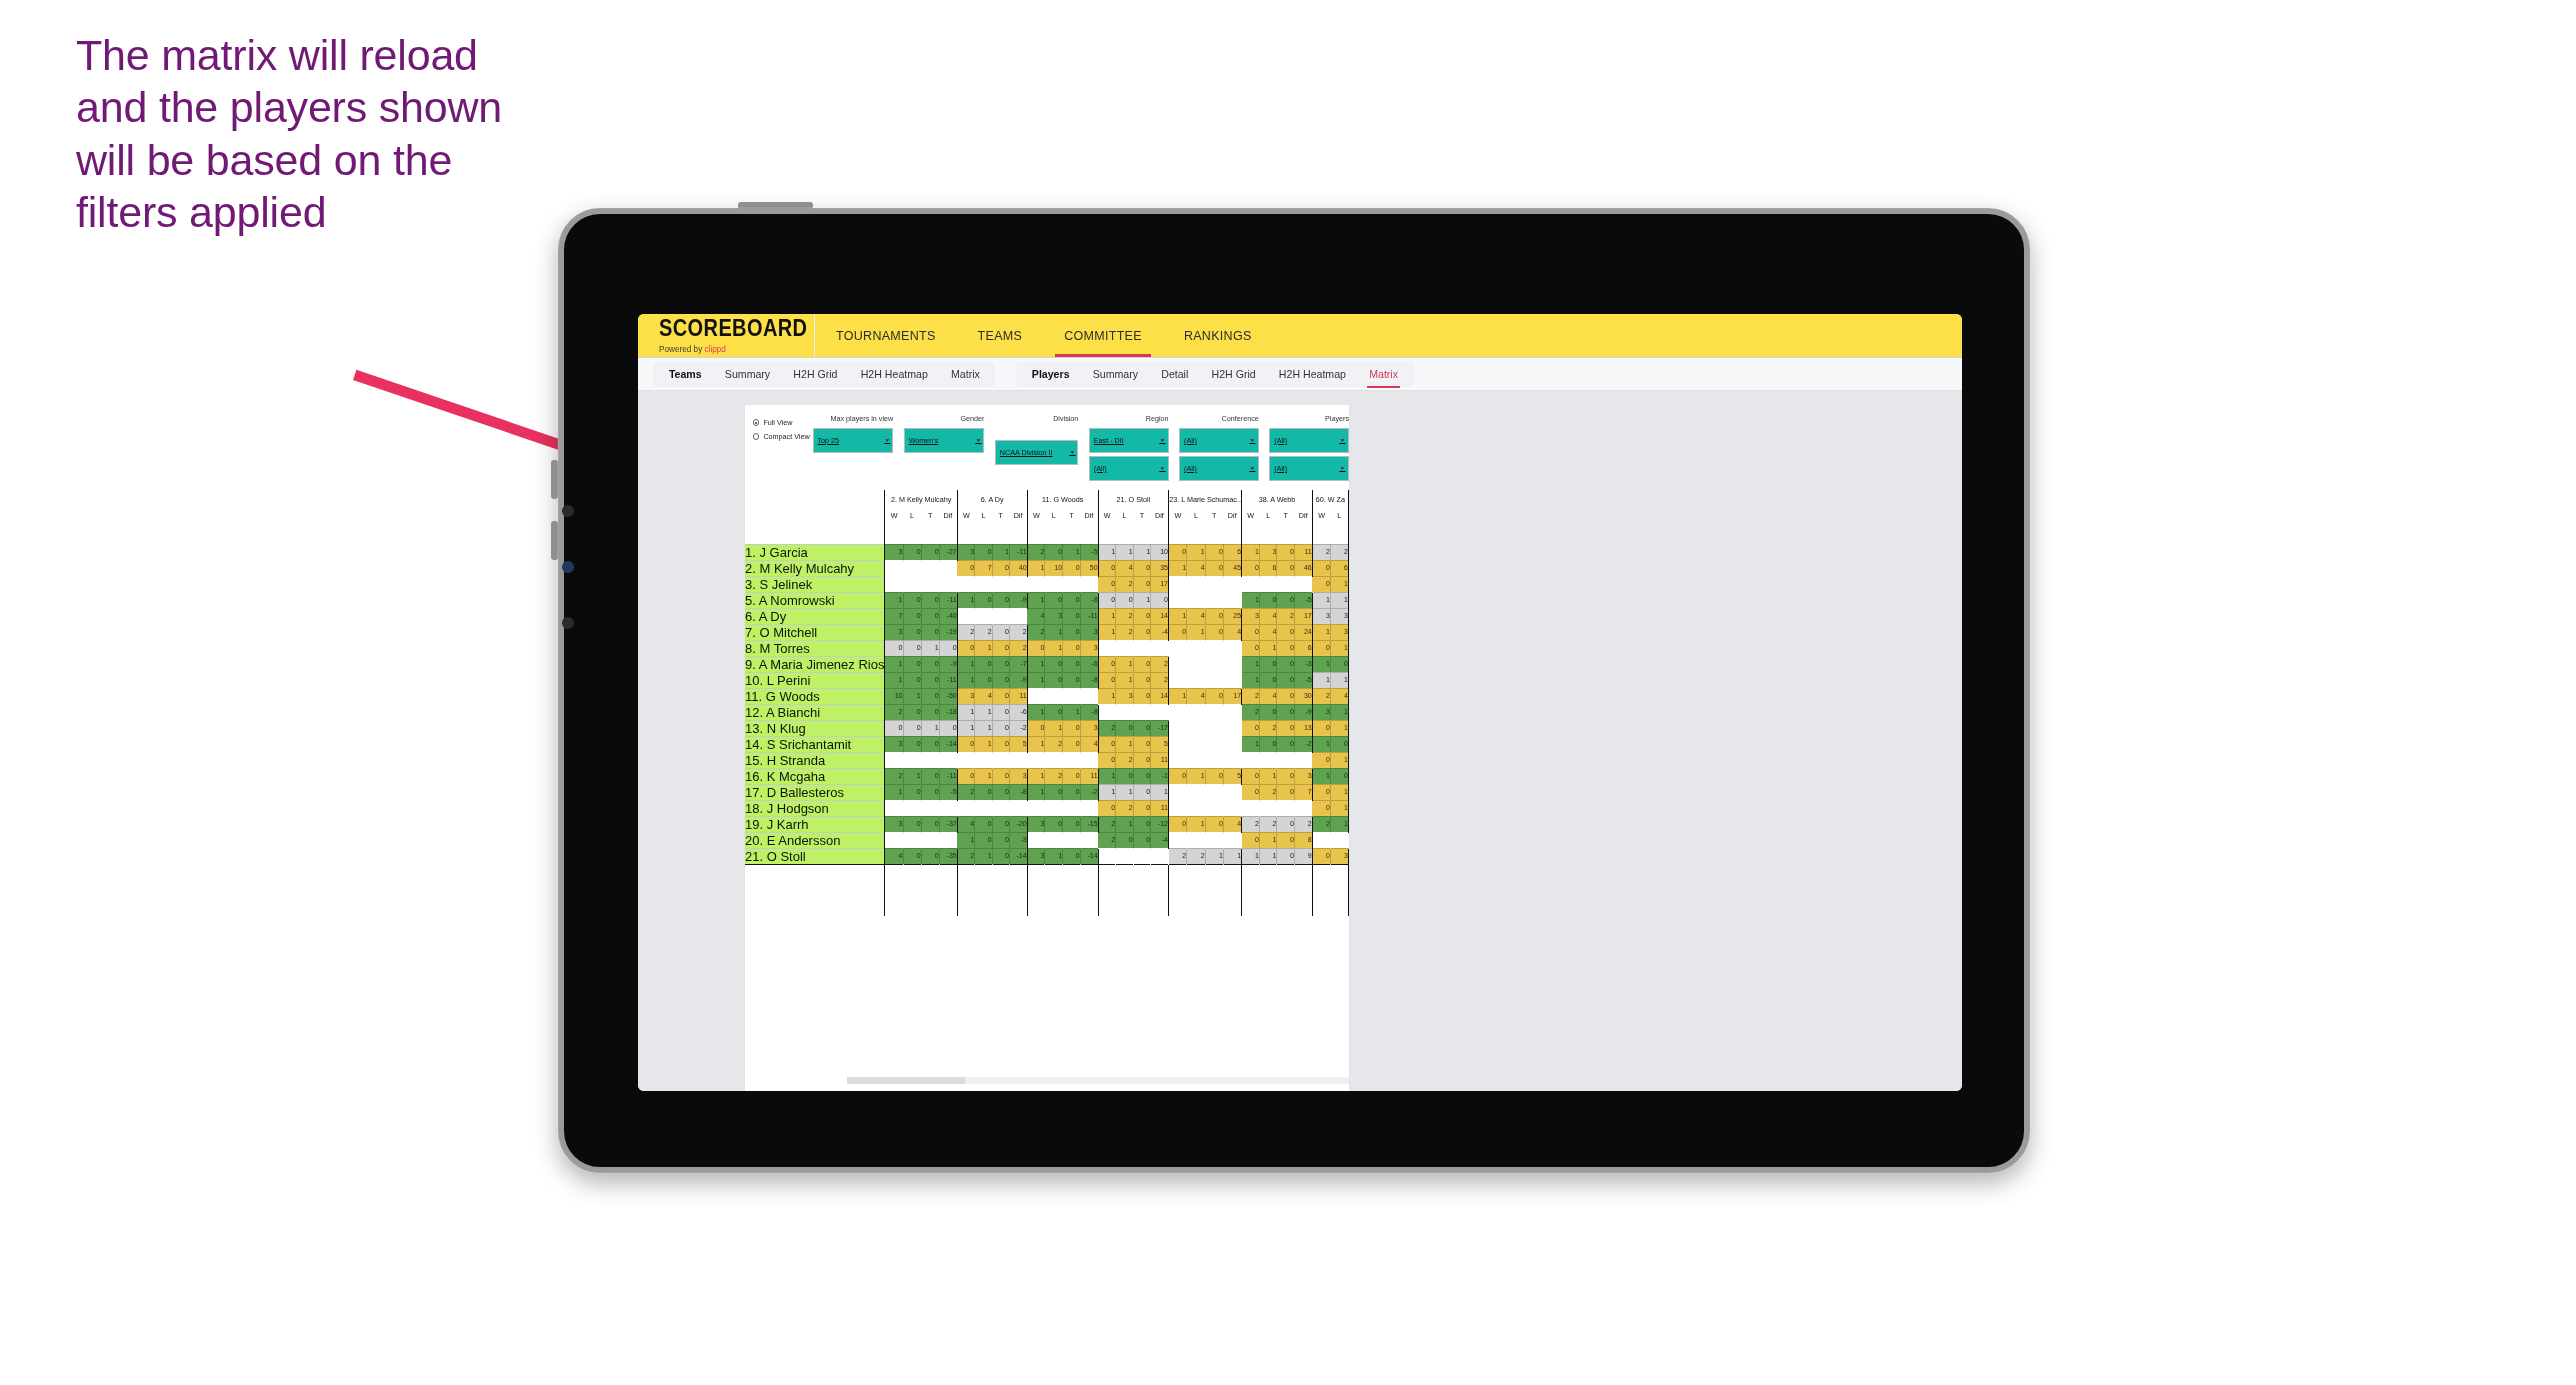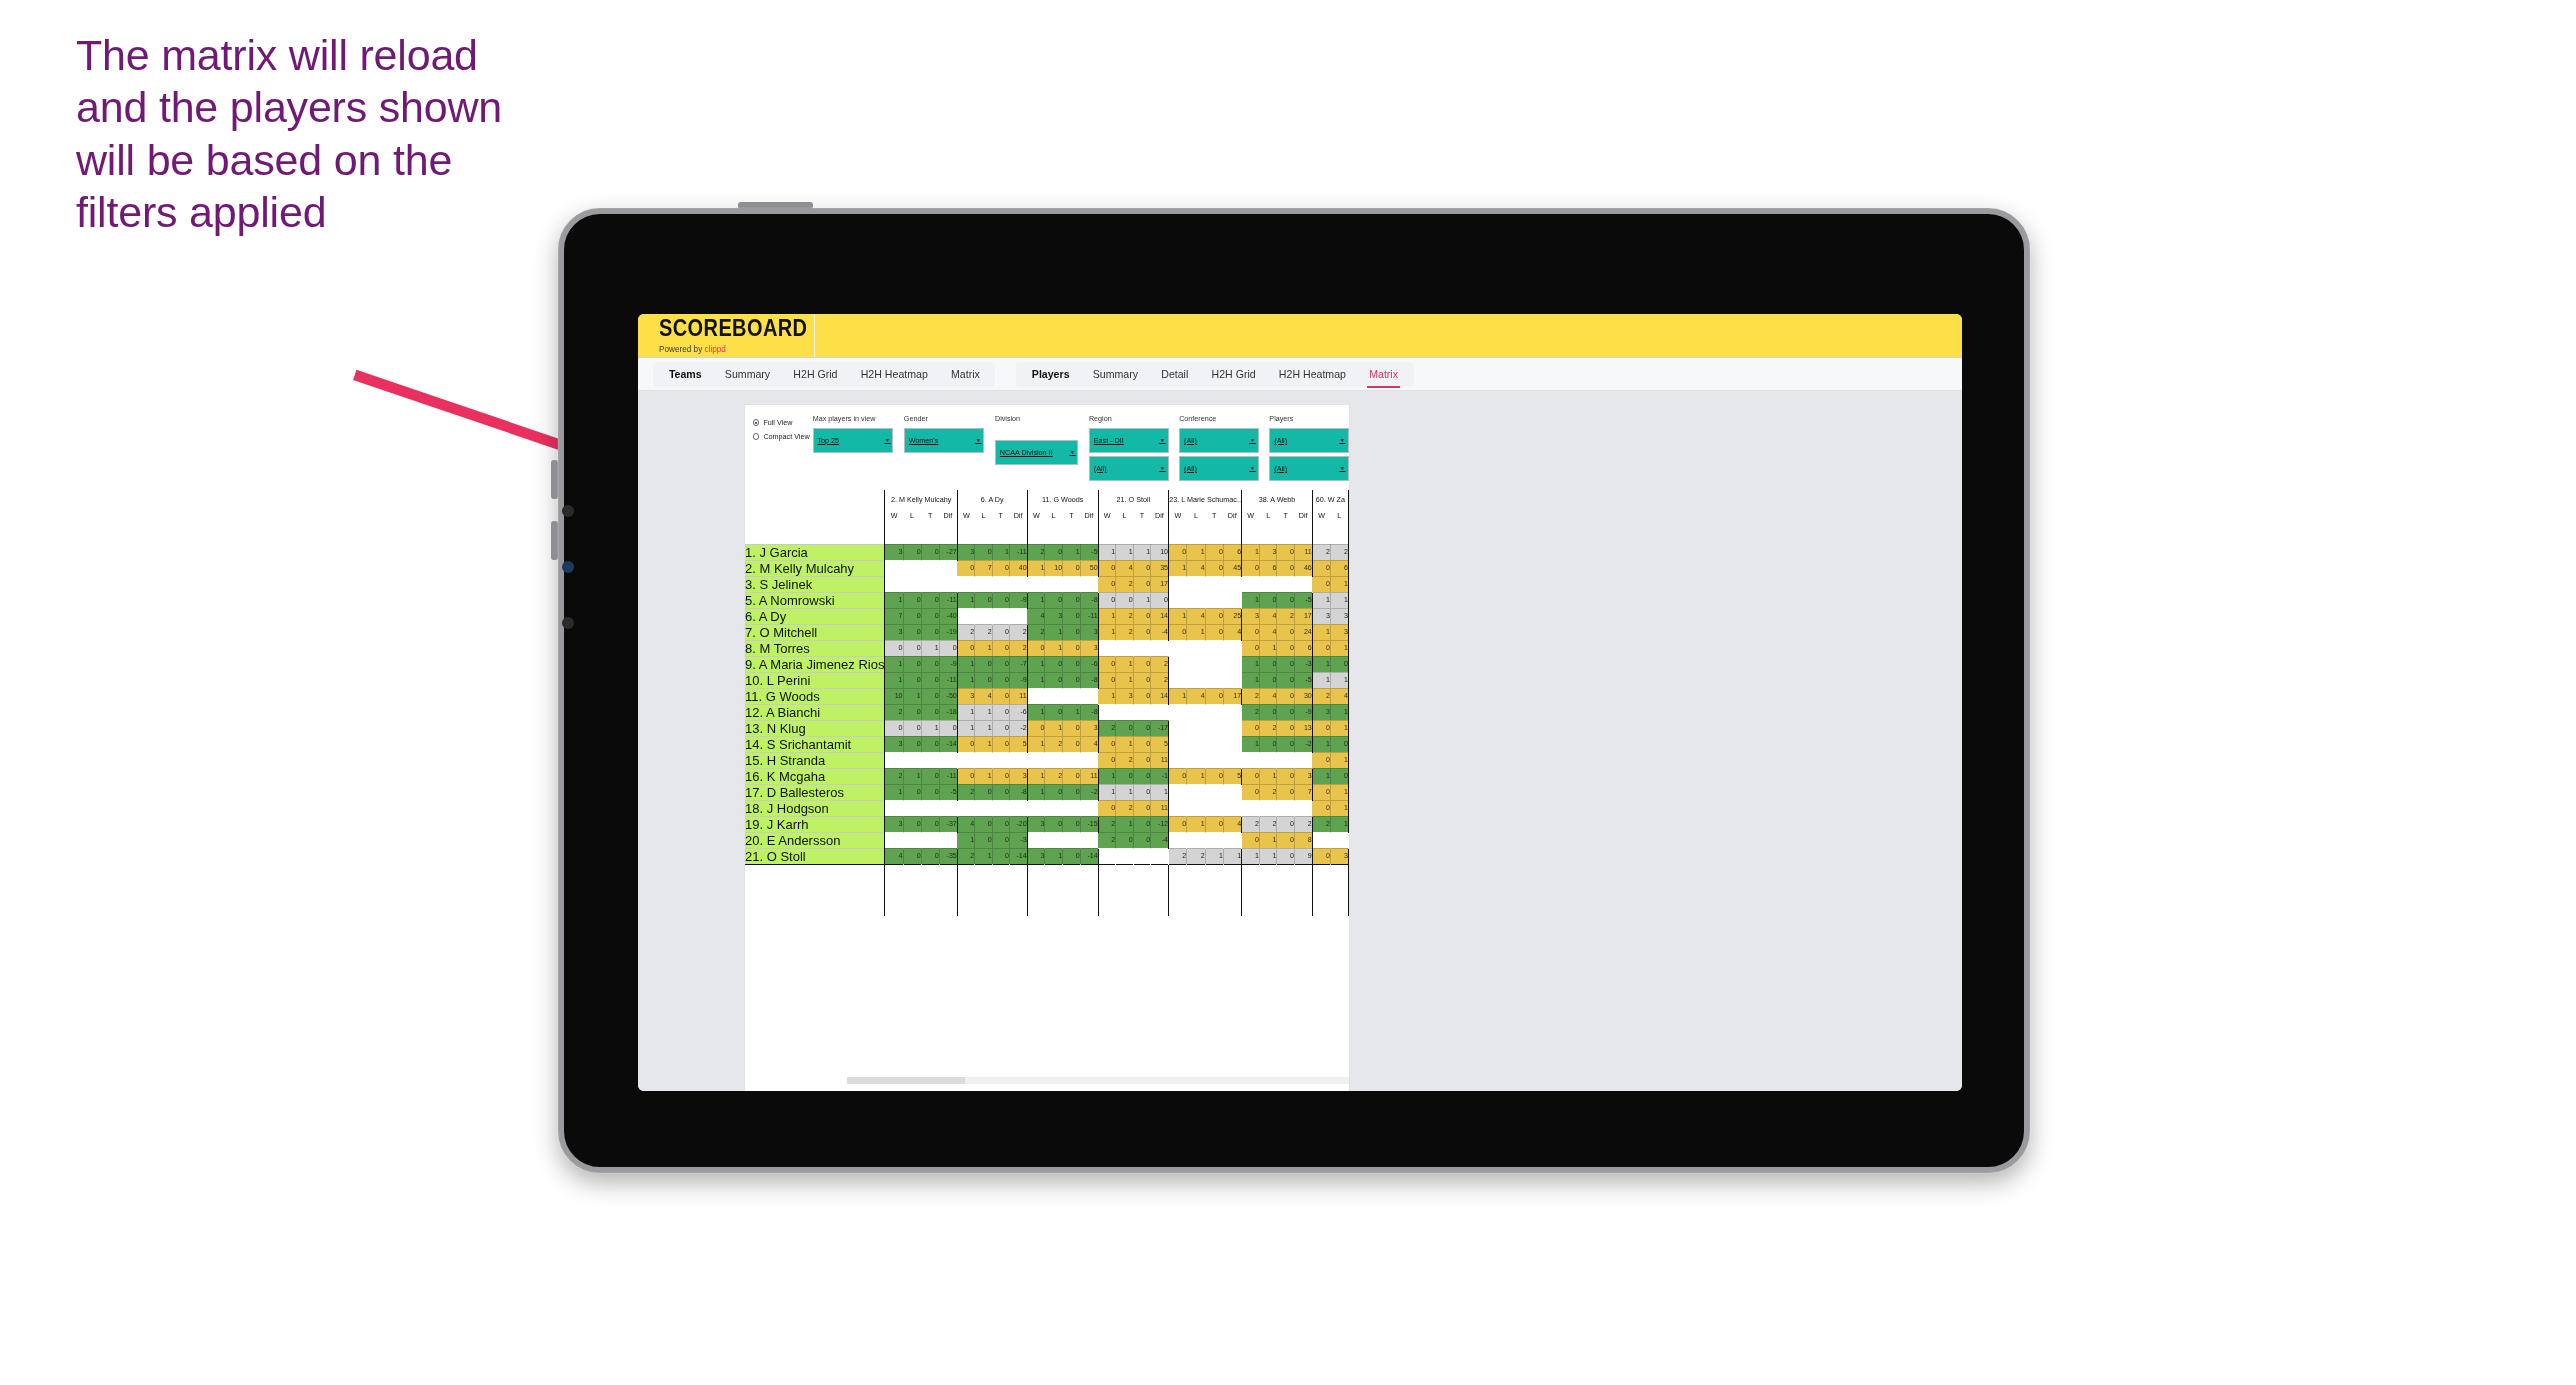--- a/index.html
+++ b/index.html
@@ -72,21 +72,21 @@
   .sub-item.lead { font-weight:bold; color:#111; }
   .sub-item.active { color:#d8365a; }
   .sub-item.active::after { content:""; position:absolute; left:9.7px; right:9.7px; bottom:-1px; height:1.9px; background:#d8365a; }
 
   
   #workspace { position:relative; height: calc(100% - 77px); background:#e6e7eb; }
   #sheet { position:absolute; left:107px; top:13.5px; width: 604px; height: 687px; background:#fff;
            box-shadow:0 0 0 1px #e2e3e7; }
 
   
-  #filters { display:flex; padding:9.7px 0 5.8px 7.7px; gap:0; }
+  #filters { display:flex; padding:9.7px 0 5.8px 7.7px; gap:0;text-align:right; }
   .fcol { display:flex; flex-direction:column; }
   .fcol.radios { width:64px; padding-top:3.9px; gap:4.8px; }
   .radio { display:flex; align-items:center; gap:3.9px; font-size:7.2px; color:#222; cursor:pointer; }
   .radio .dot { width:6.8px; height:6.8px; border-radius:50%; border:1px solid #666; background:#fff; position:relative; }
   .radio.on .dot::after { content:""; position:absolute; left:1.4px; top:1.4px; width:2.4px; height:2.4px;
                           border-radius:50%; background:#333; }
   .flabel { font-size:7.2px; color:#333; margin-bottom:5px; height:8.7px; }
   .fsel { height:25px; border:1px solid #b8bac0; background:#14b8a6; font-size:7.2px; color:#111;
           display:flex; align-items:center; justify-content:space-between; padding:0 2.9px 0 3.9px; cursor:pointer;text-decoration:underline; }
   .fsel + .fsel { margin-top:2.9px; }
@@ -155,20 +155,26 @@
 
     <div id="screen">
 
       <div id="topbar">
         <div id="brand">
           <div class="logo">SCOREBOARD</div>
           <div class="powered">
             <span>Powered by</span>
             <b>clippd</b>
           </div>
+        </div>
+        <div class="topnav">
+          <div class="topnav-item">TOURNAMENTS</div>
+          <div class="topnav-item">TEAMS</div>
+          <div class="topnav-item active">COMMITTEE</div>
+          <div class="topnav-item">RANKINGS</div>
         </div>
       </div>
 
       <div id="subbar">
         <div class="subgroup">
           <div class="sub-item lead">Teams</div>
           <div class="sub-item">Summary</div>
           <div class="sub-item">H2H Grid</div>
           <div class="sub-item">H2H Heatmap</div>
           <div class="sub-item">Matrix</div>

